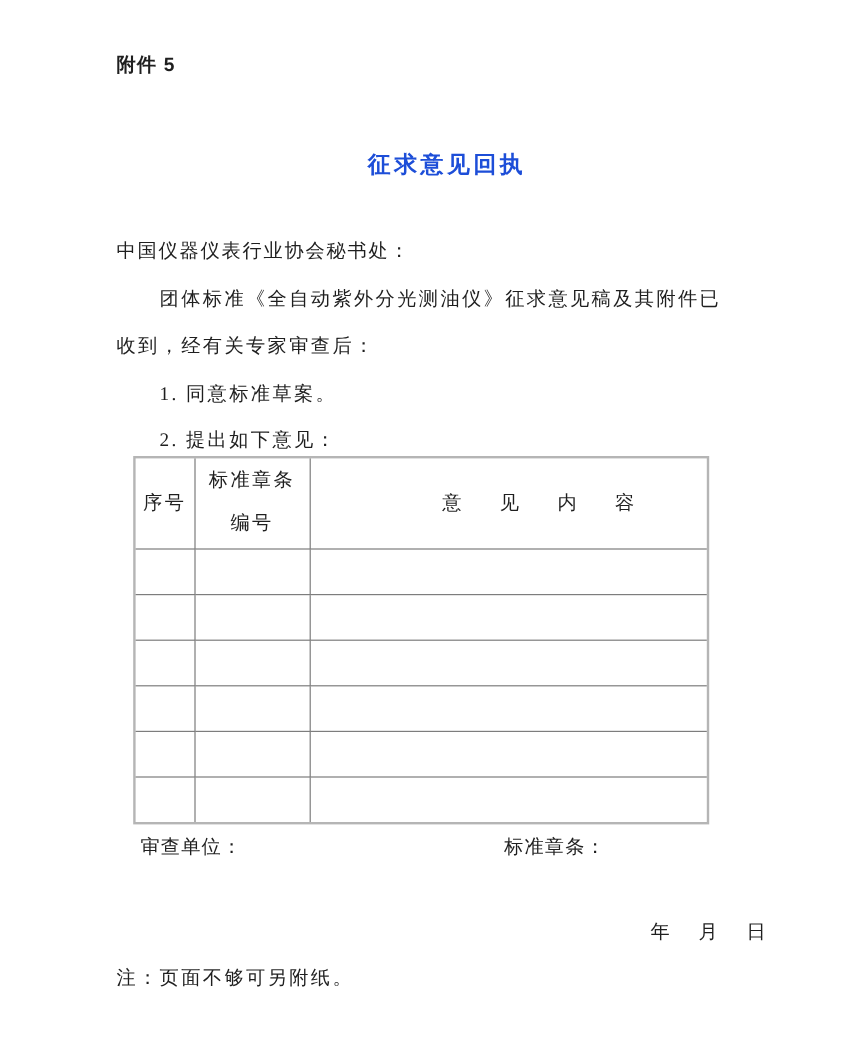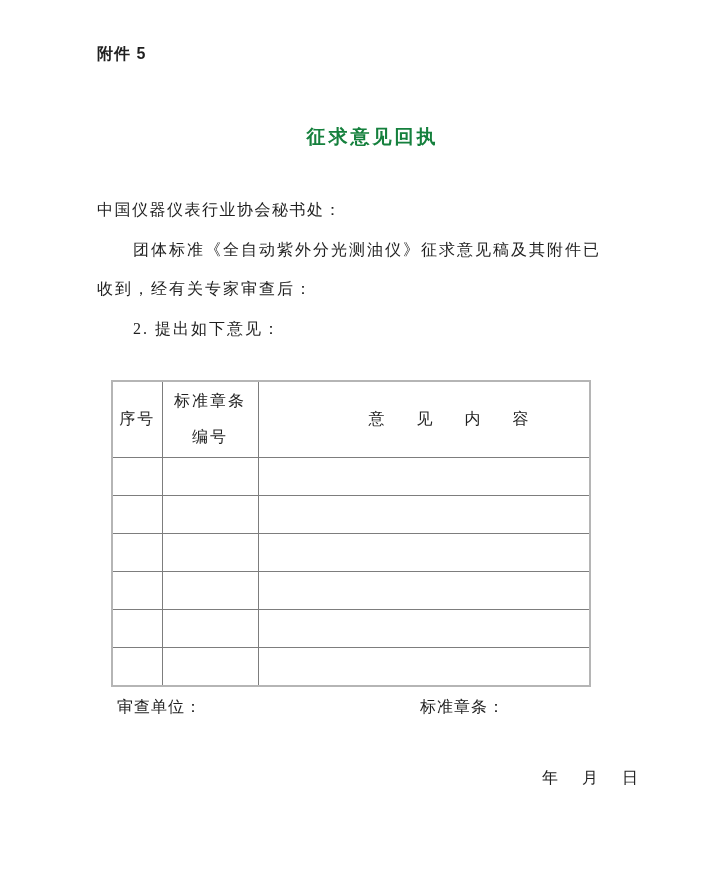--- a/index.html
+++ b/index.html
@@ -17,21 +17,21 @@
     position: absolute; left: 97px; top: 44px;
     font-family: "Liberation Sans", "DejaVu Sans", sans-serif;
     font-weight: bold; font-size: 16px; letter-spacing: 1px;
   }
   .page-title {
     position: absolute; left: 0; top: 124px; width: 703px;
     box-sizing: border-box; padding-left: 42px;
     text-align: center;
     font-family: "Liberation Sans", "DejaVu Sans", sans-serif;
     font-weight: bold; font-size: 19px; letter-spacing: 3px;
-    color: #15803d;
+    color: #1d4ed8;
   }
 
   .content { position: absolute; left: 97px; top: 190px; width: 513px; font-size: 16px; }
   .content p { margin: 0; line-height: 39.5px; font-family: Liberation Serif, serif; }
   .greeting { letter-spacing: 1.5px; }
   .body-paragraph { letter-spacing: 2px; text-indent: 36px; }
   .list-item { letter-spacing: 2px; margin-left: 36px !important; }
 
   .doc-table {
     position: absolute; left: 111px; top: 380px;
@@ -77,20 +77,21 @@
 
 <div class="page">
 
   <div class="attachment-label">附件 5</div>
 
   <div class="page-title">征求意见回执</div>
 
   <div class="content">
     <p class="greeting">中国仪器仪表行业协会秘书处：</p>
     <p class="body-paragraph">团体标准《全自动紫外分光测油仪》征求意见稿及其附件已收到，经有关专家审查后：</p>
+    <p class="list-item">1. 同意标准草案。</p>
     <p class="list-item">2. 提出如下意见：</p>
   </div>
 
   <div class="doc-table">
     <table>
       <colgroup>
         <col style="width:49px">
         <col style="width:96px">
         <col>
       </colgroup>
@@ -141,14 +142,15 @@
   </tr>
 </tbody>
     </table>
   </div>
 
   <div class="sign-label review-unit">审查单位：</div>
   <div class="sign-label expert-sign">标准章条：</div>
 
   <div class="date-line">年　月　日</div>
 
+  <div class="note-text">注：页面不够可另附纸。</div>
 
 </div>
 
 </body></html>

